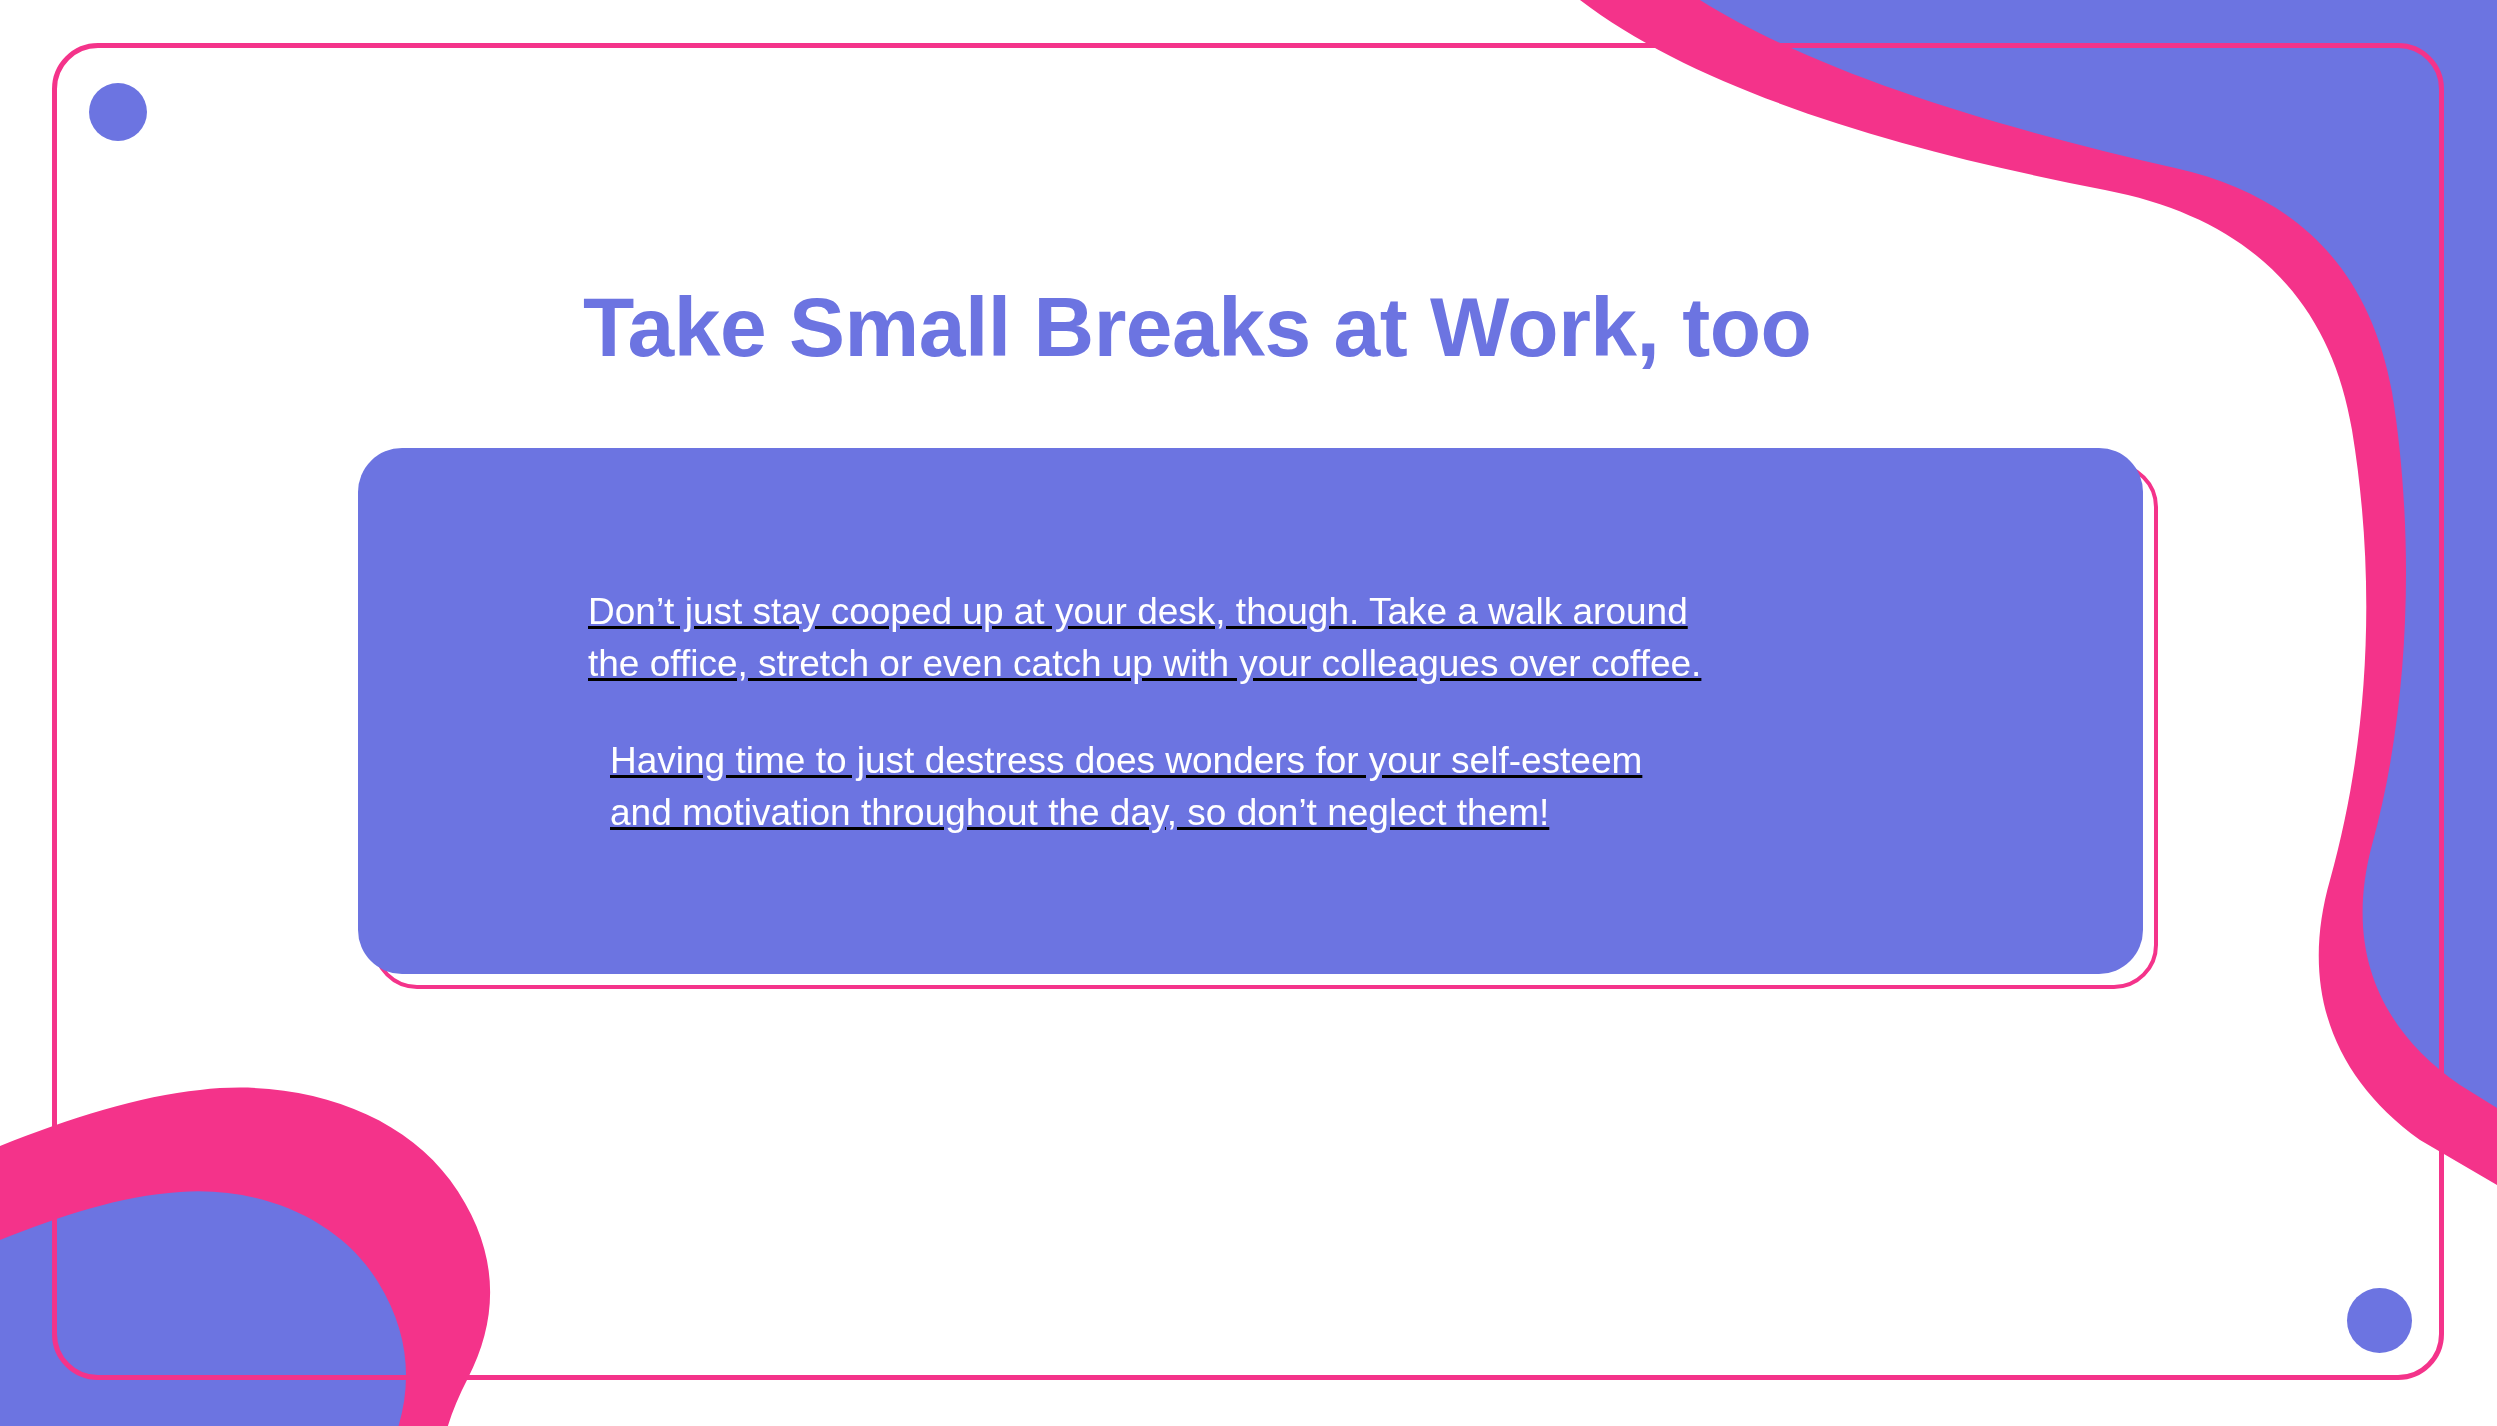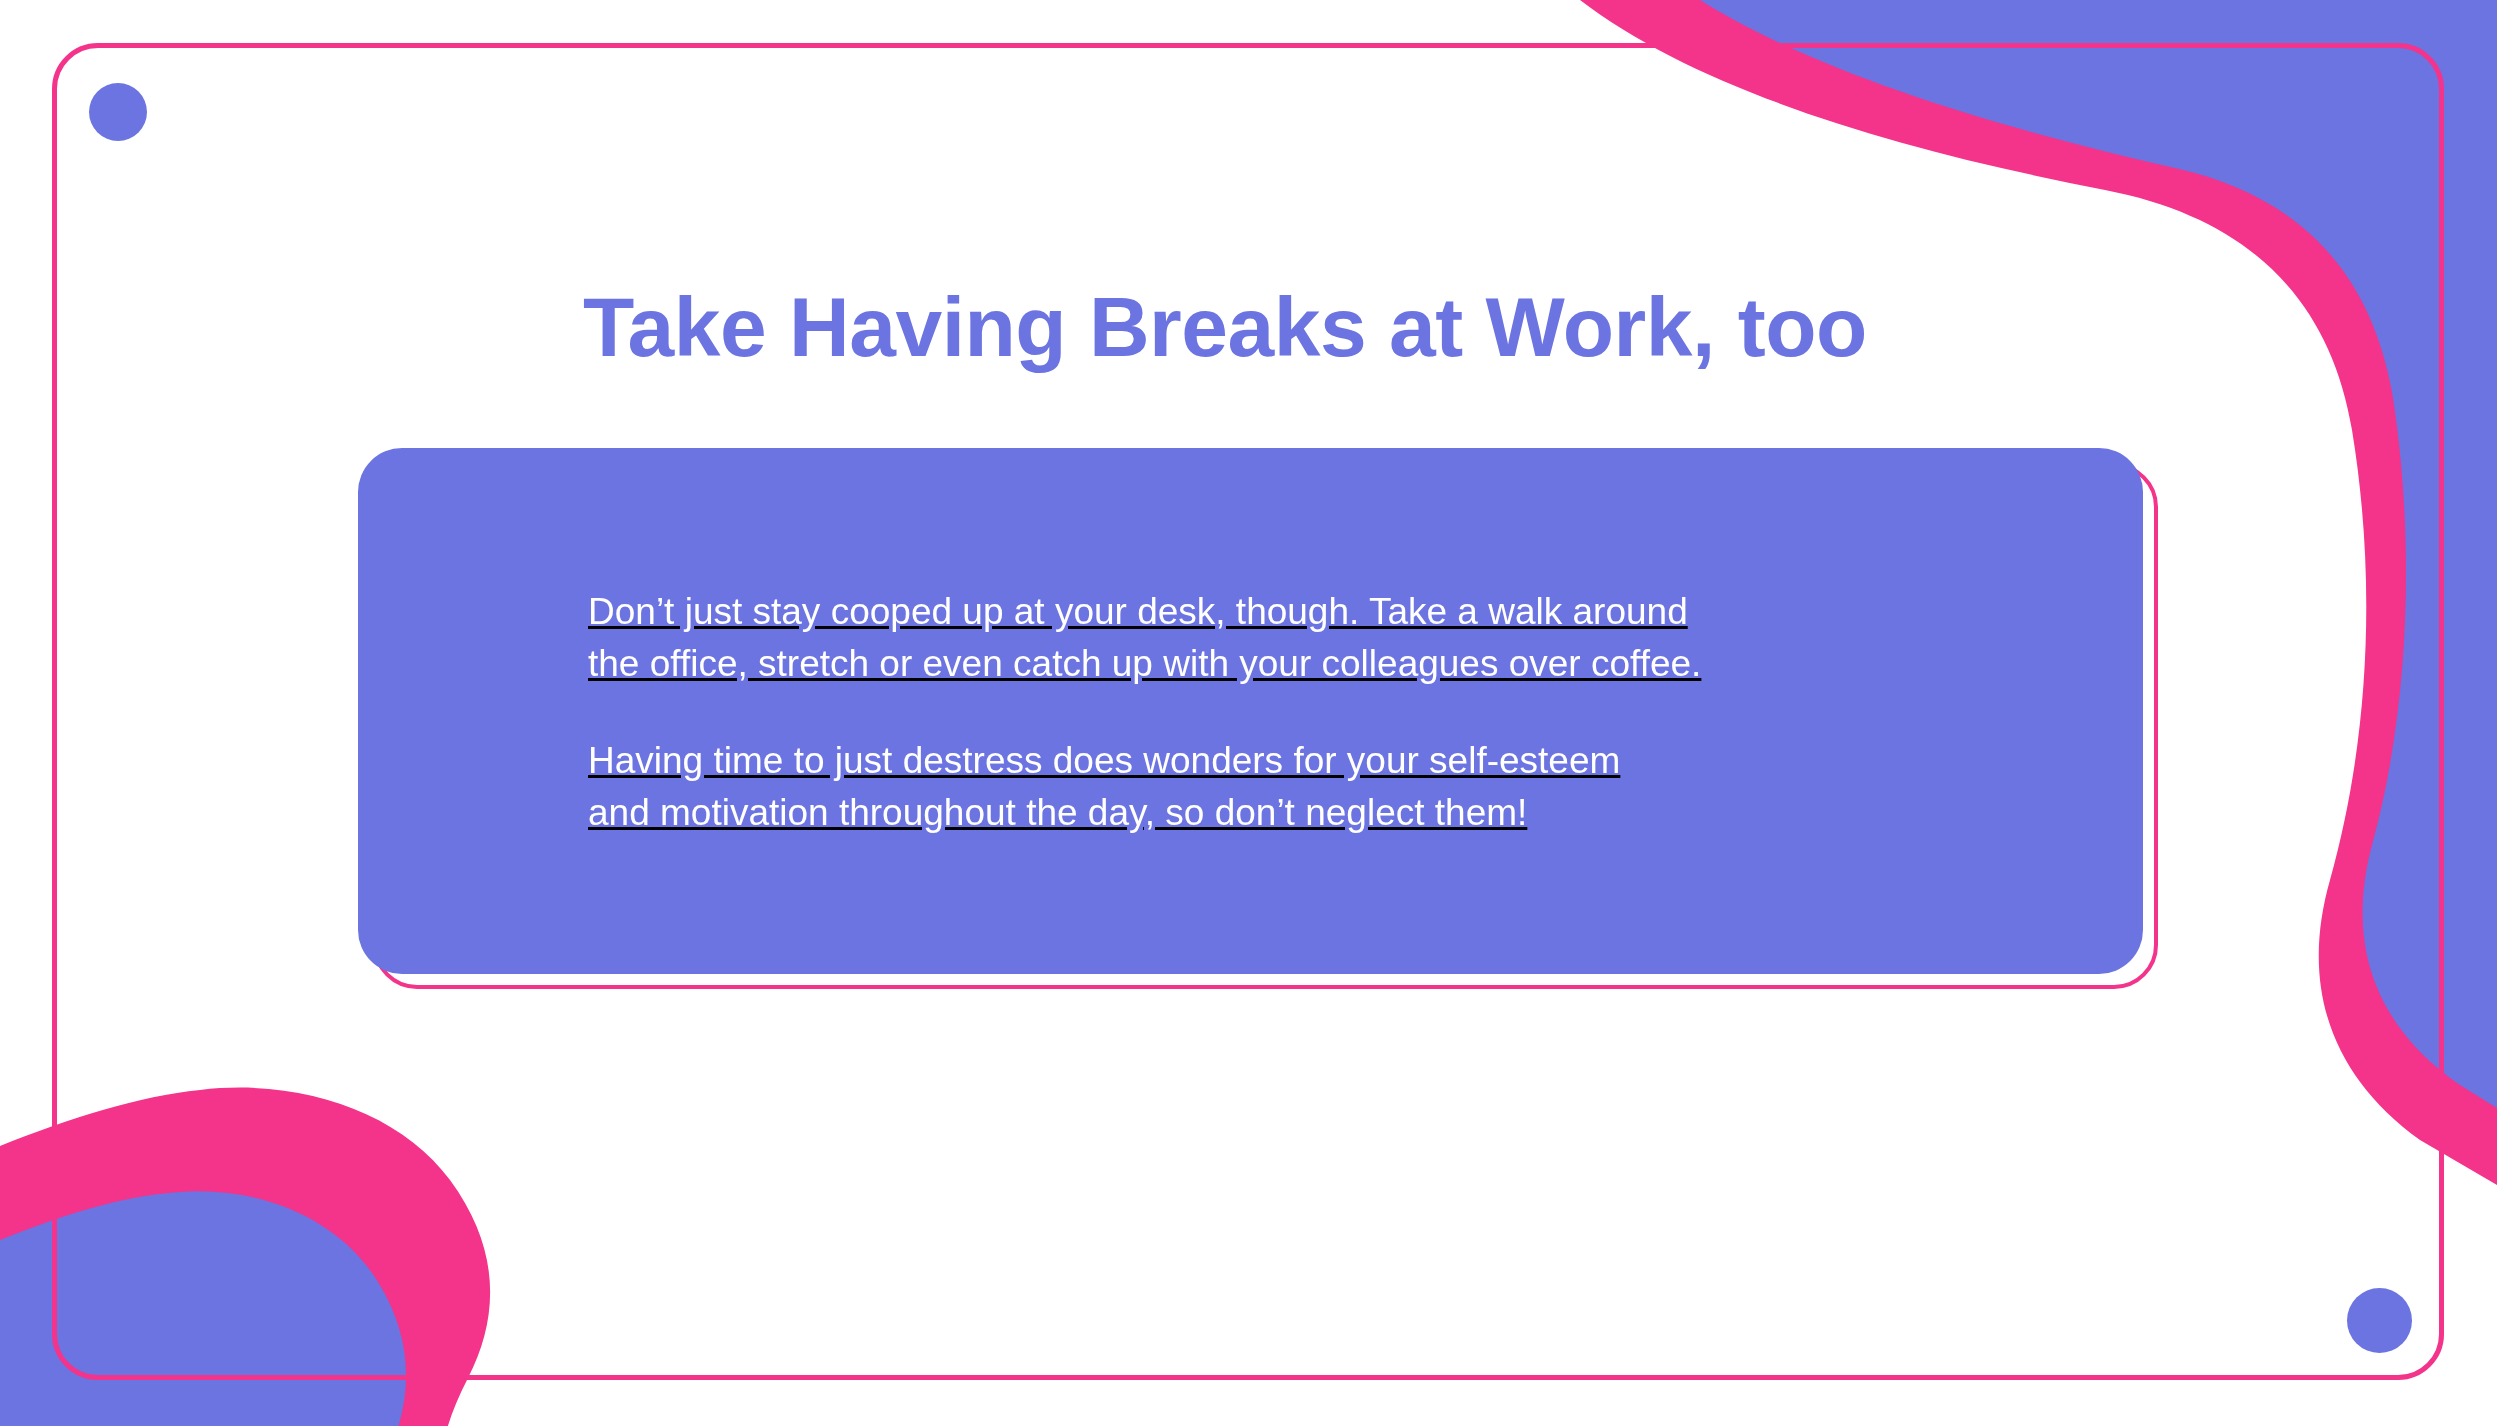--- a/index.html
+++ b/index.html
@@ -103,20 +103,21 @@
   }
   .body-para {
     font-size: 37px;
     color: #ffffff;
     line-height: 52px;
     margin: 0;
     white-space: pre-line;
   }
   #para-2 {
     margin-top: 45px;
+    margin-left: 22px;
   }
 </style>
 </head>
 <body>
 
 <div id="slide">
 
   <svg id="bg-decor" viewBox="0 0 2497 1426" preserveAspectRatio="none">
 
     <path fill="#f4338a" d="M1580,0
@@ -156,21 +157,21 @@
              C1060,1670 1130,1726 1170,1800
              L1170,1426
              L0,1426 Z"></path>
   </svg>
 
   <div id="frame"></div>
 
   <div class="dot" id="dot-top-left"></div>
   <div class="dot" id="dot-bottom-right"></div>
 
-  <h1 id="page-title">Take Having Breaks at Work, too</h1>
+  <h1 id="page-title">Take Small Breaks at Work, too</h1>
 
   <div id="content-card">
     <div id="card-outline"></div>
     <div id="card-fill"></div>
     <div id="card-body">
       <p class="body-para" id="para-1">Don’t just stay cooped up at your desk, though. Take a walk around
 the office, stretch or even catch up with your colleagues over coffee.</p>
       <p class="body-para" id="para-2">Having time to just destress does wonders for your self-esteem
 and motivation throughout the day, so don’t neglect them!</p>
     </div>

